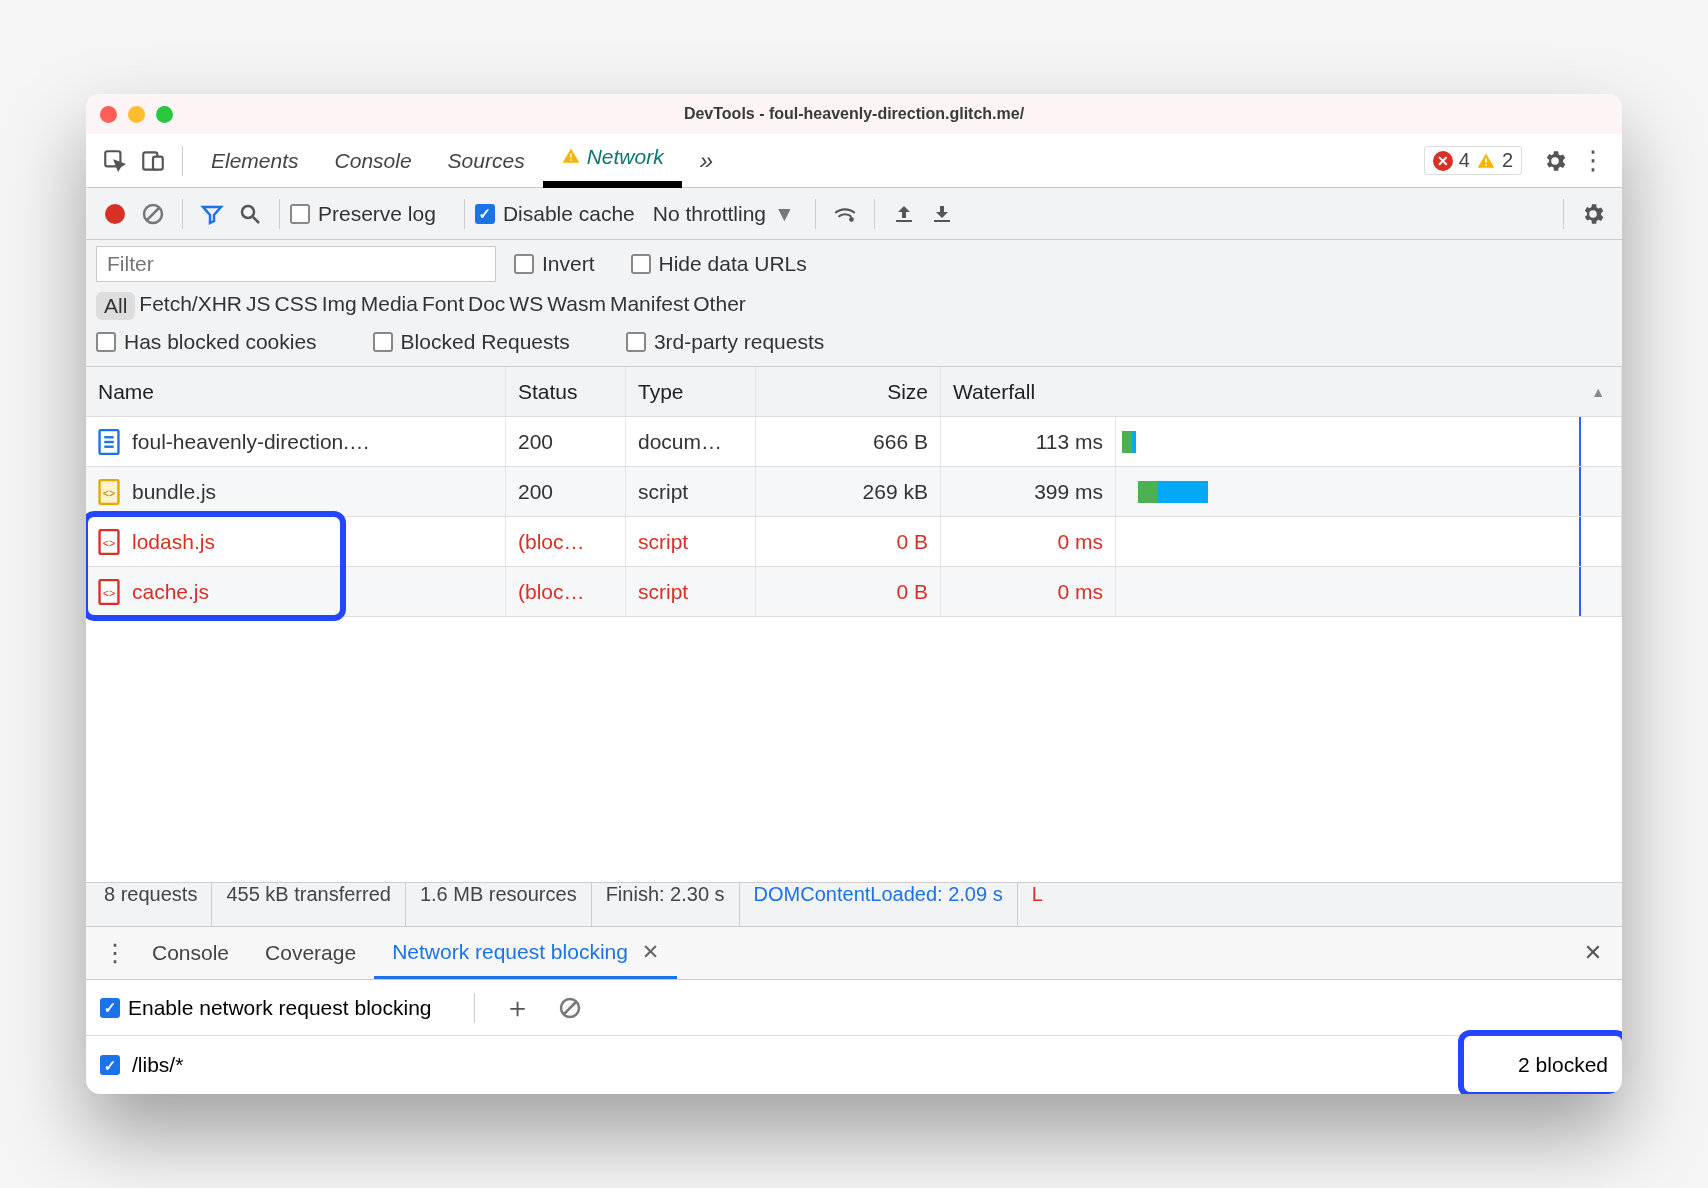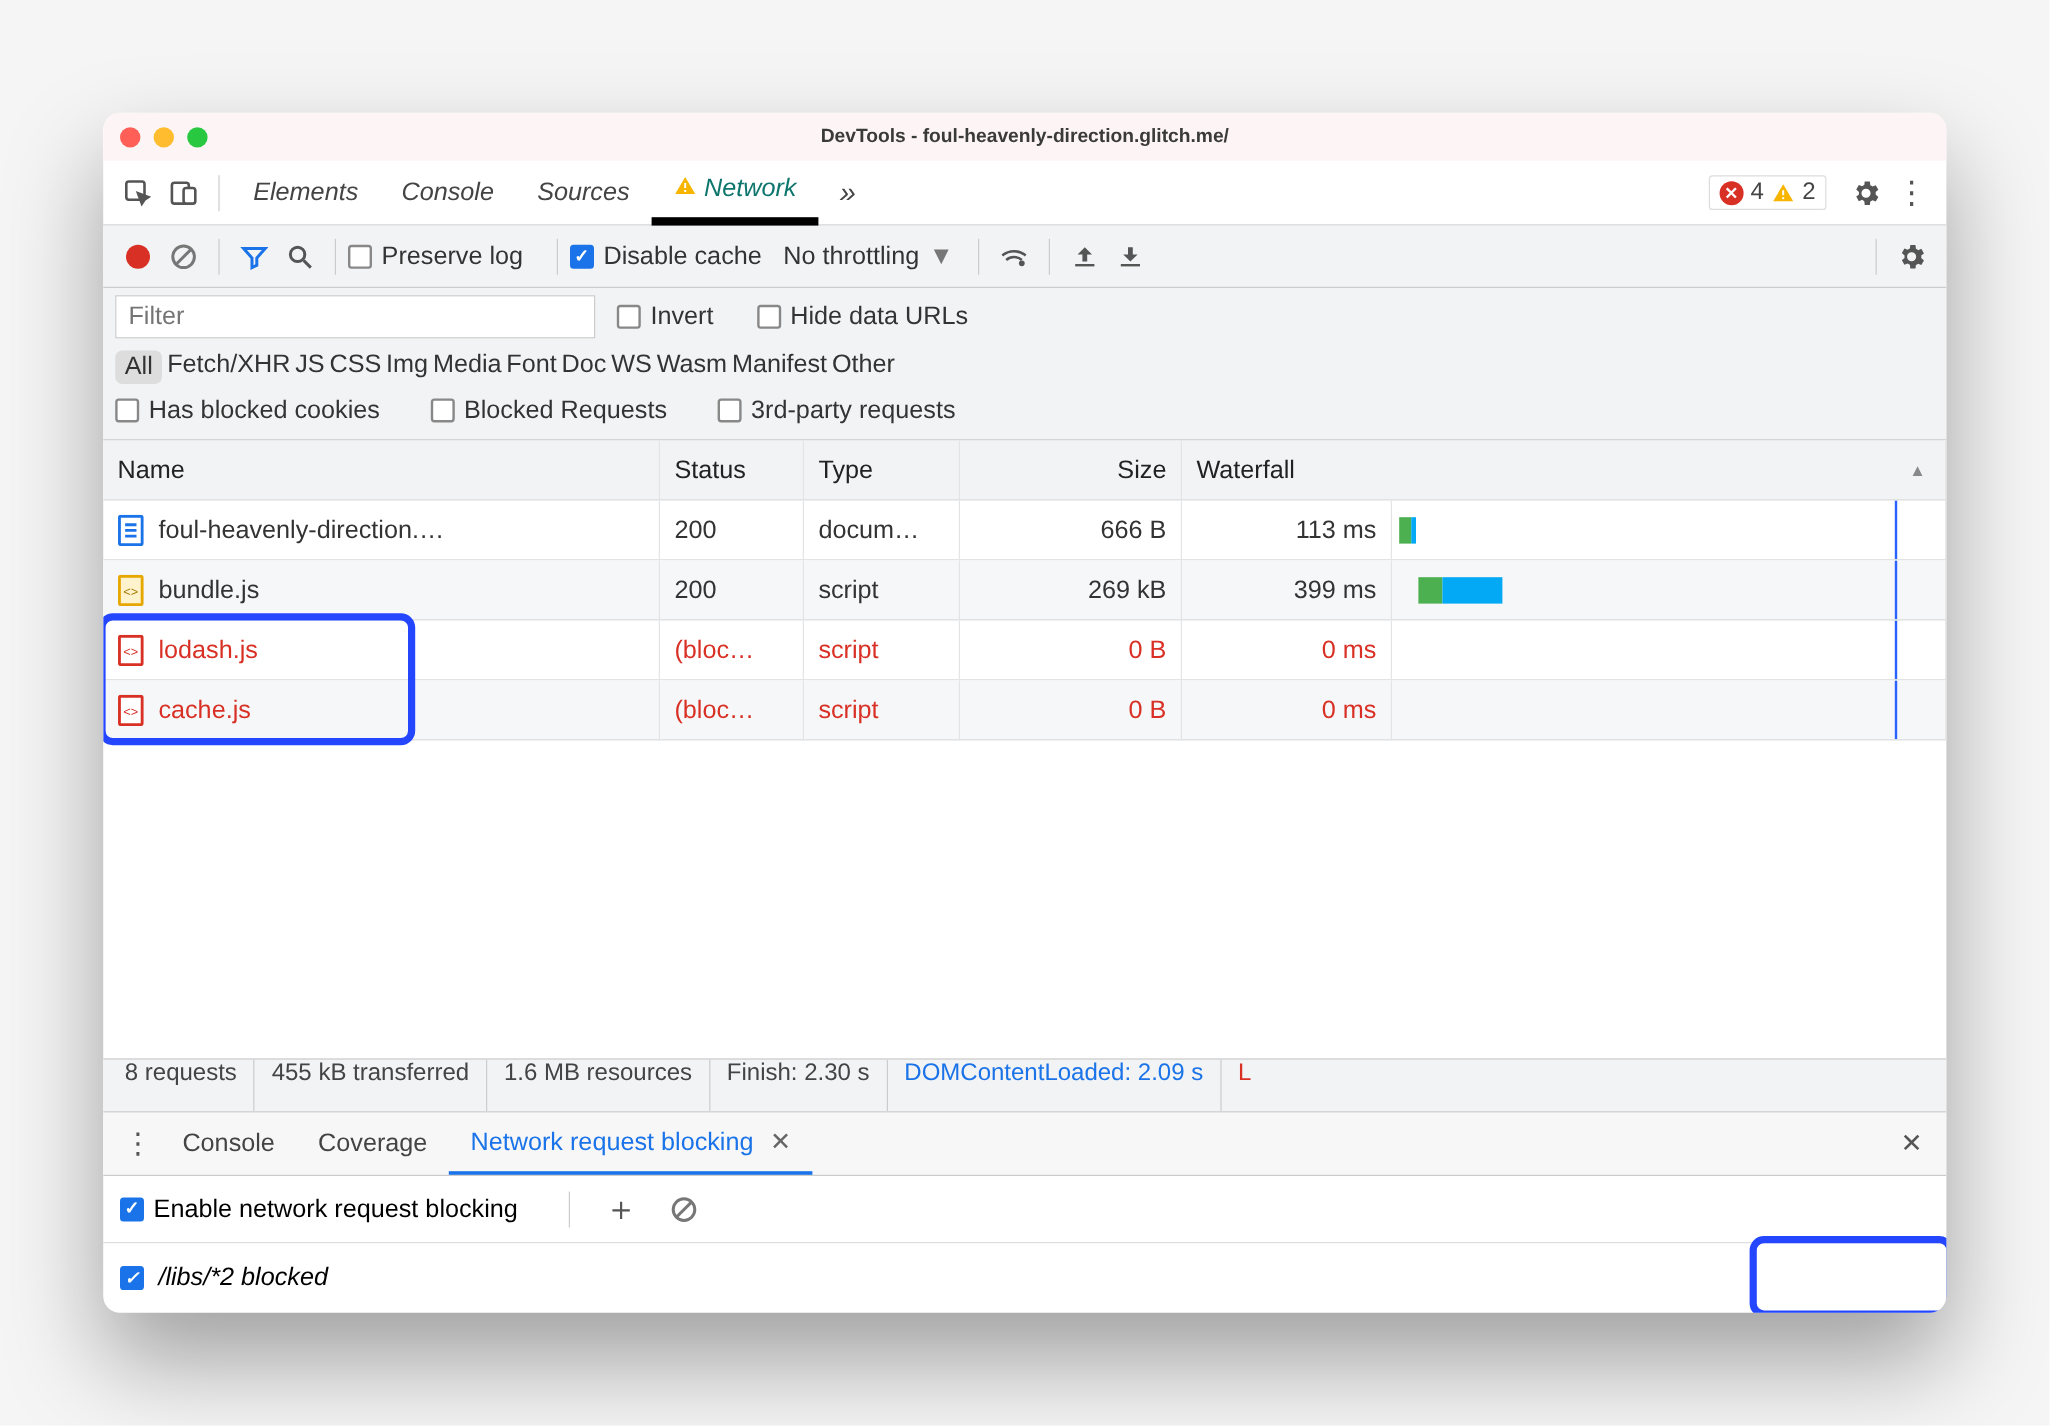--- a/index.html
+++ b/index.html
@@ -30,45 +30,45 @@
   .cb.checked::after { content:"✓"; color:#fff; font-size:15px; font-weight:bold; line-height:1; }
   .cbwrap { display:flex; align-items:center; gap:8px; margin-right:18px;}
   .tb-text { white-space:nowrap; }
   
   .filter-area { background:#f1f3f4; border-bottom:1px solid #ccc; padding:6px 10px 12px 10px; font-size:21px; color:#333;}
   .filter-row1 { display:flex; align-items:center; gap:18px; margin-bottom:10px;}
   .filter-input { width:400px; height:36px; border:1px solid #ccc; background:#fff; padding:0 10px; font-size:21px; color:#888; }
   .type-chips { display:flex; gap:4px; flex-wrap:wrap; margin-bottom:10px;}
   .chip { cursor:pointer; }
   .chip.active { background:#ddd; border-radius:6px; padding:2px 8px; }
-  .filter-row3 { display:flex; gap:24px;}
+  .filter-row3 { display:flex; gap:38px;}
   
   .grid { display:flex; flex-direction:column; flex:1; font-size:21px; color:#333; overflow:hidden;}
   .grid-head, .grid-row { display:flex; border-bottom:1px solid #ddd; height:50px; align-items:center;}
   .grid-head { background:#f1f3f4; color:#222; font-weight:400;}
   .col { padding:0 12px; border-right:1px solid #e4e4e4; height:100%; display:flex; align-items:center; overflow:hidden;}
-  .c-name { width:464px; } .c-status{width:120px;} .c-type{width:130px;} .c-size{width:185px; justify-content:flex-end;} .c-time{width:175px; justify-content:flex-end;} .c-wf{flex:1; position:relative;}
+  .c-name { width:420px; } .c-status{width:120px;} .c-type{width:130px;} .c-size{width:185px; justify-content:flex-end;} .c-time{width:175px; justify-content:flex-end;} .c-wf{flex:1; position:relative;}
   .grid-head .c-wf::after { content:"▲"; position:absolute; right:16px; color:#888; font-size:14px;}
   .row-blocked { color:#d93025; }
   .file-ico { width:22px; height:26px; margin-right:12px; flex-shrink:0; }
   .wf-bar { position:absolute; top:14px; height:22px; }
   .wf-bar .b1 { position:absolute; top:0; bottom:0; background:#4CAF50;}
   .wf-bar .b2 { position:absolute; top:0; bottom:0; background:#03A9F4;}
   .wf-marker { position:absolute; top:0; bottom:0; width:2px; background:#2962ff; right:40px;}
   .highlight-box { position:absolute; border:6px solid #2546ff; border-radius:12px; pointer-events:none; }
   
   .status-bar { height:44px; background:#f1f3f4; border-top:1px solid #ccc; display:flex; font-size:20px; color:#444; padding:0 4px; overflow:hidden; white-space:nowrap;}
   .status-bar .seg { padding:0 14px; border-right:1px solid #ccc; }
   .status-bar .dcl { color:#1a73e8;} .status-bar .ld{color:#d93025;}
   
   .drawer-tabs { height:54px; border-top:1px solid #ccc; border-bottom:1px solid #ccc; display:flex; align-items:center; font-size:21px; padding:0 10px; background:#f7f7f7;}
   .dtab { padding:12px 18px; color:#444; cursor:pointer;}
   .dtab.active { color:#1a73e8; border-bottom:3px solid #1a73e8;}
   .drawer-bar { height:56px; display:flex; align-items:center; padding:0 14px; gap:14px; font-size:21px; border-bottom:1px solid #ddd;}
-  .pattern-row { height:58px; display:flex; align-items:center; padding:0 14px; font-size:21px; position:relative;font-style:italic;}
+  .pattern-row { height:58px; display:flex; align-items:center; padding:0 14px; font-size:21px; justify-content:space-between; position:relative;}
   svg { display:block; }
 </style>
 </head>
 <body>
 
 <div class="window">
 
   <div class="titlebar">
     <div class="traffic">
       <div class="dot red"></div>

